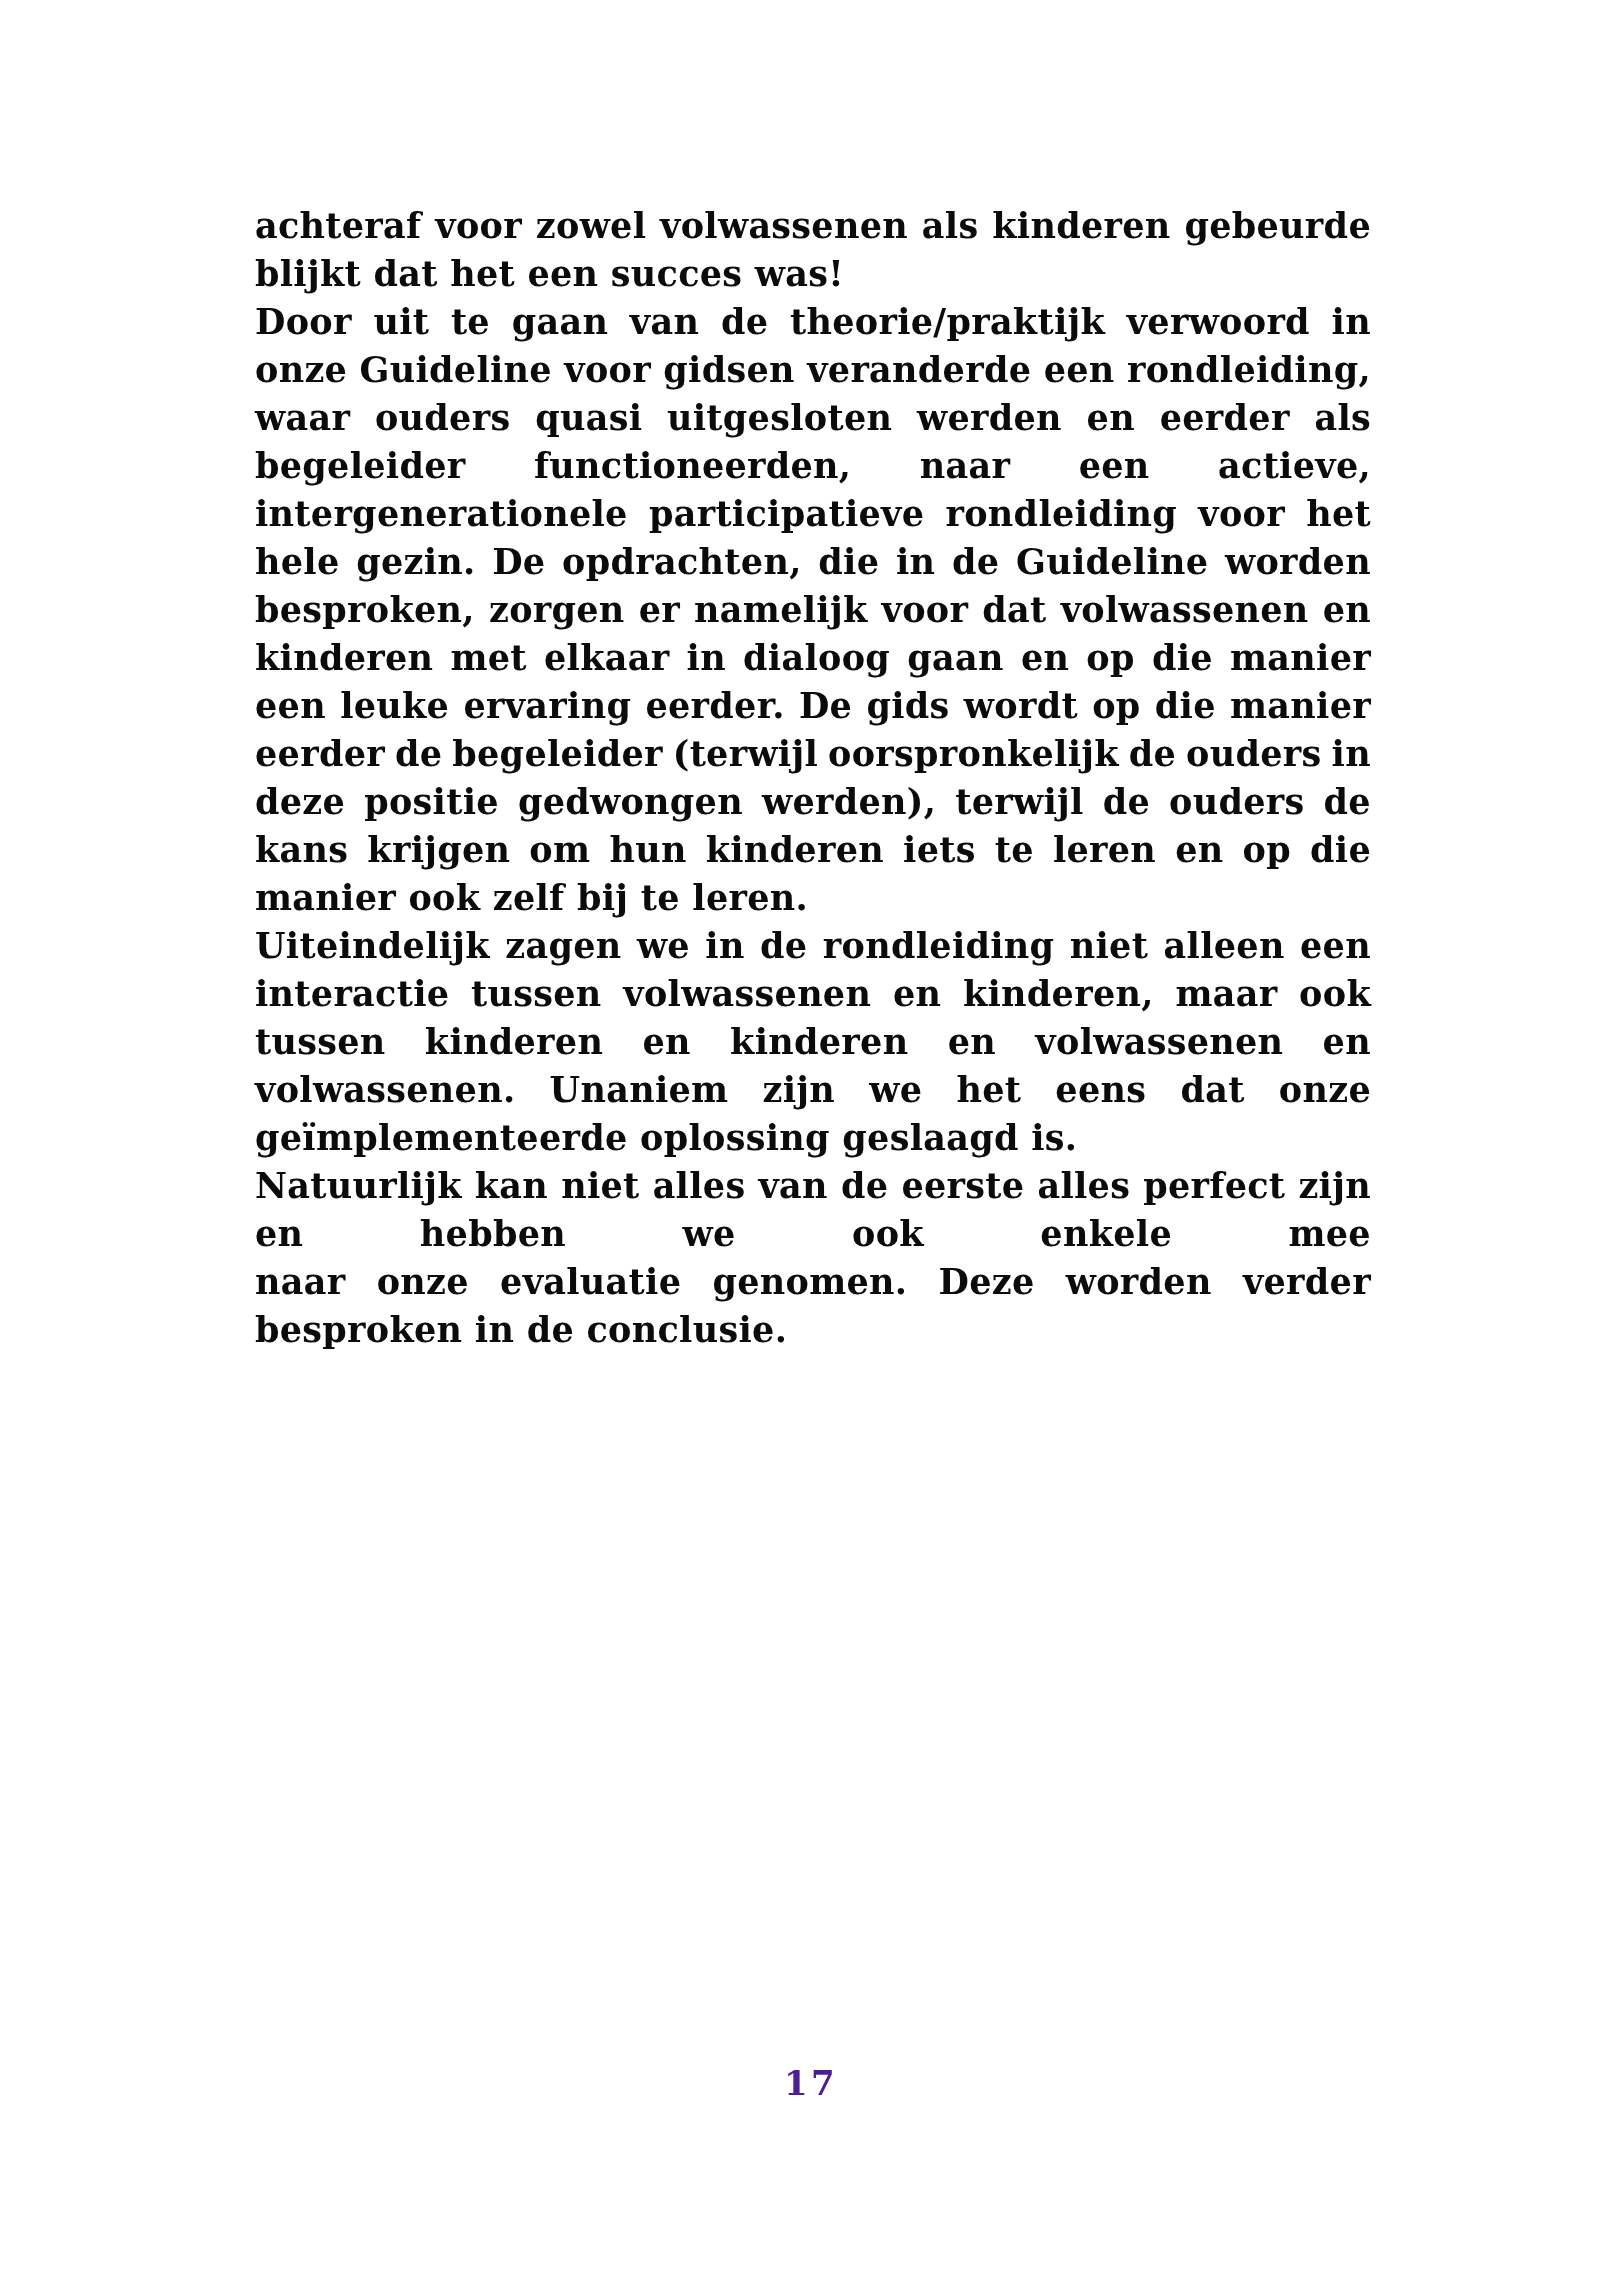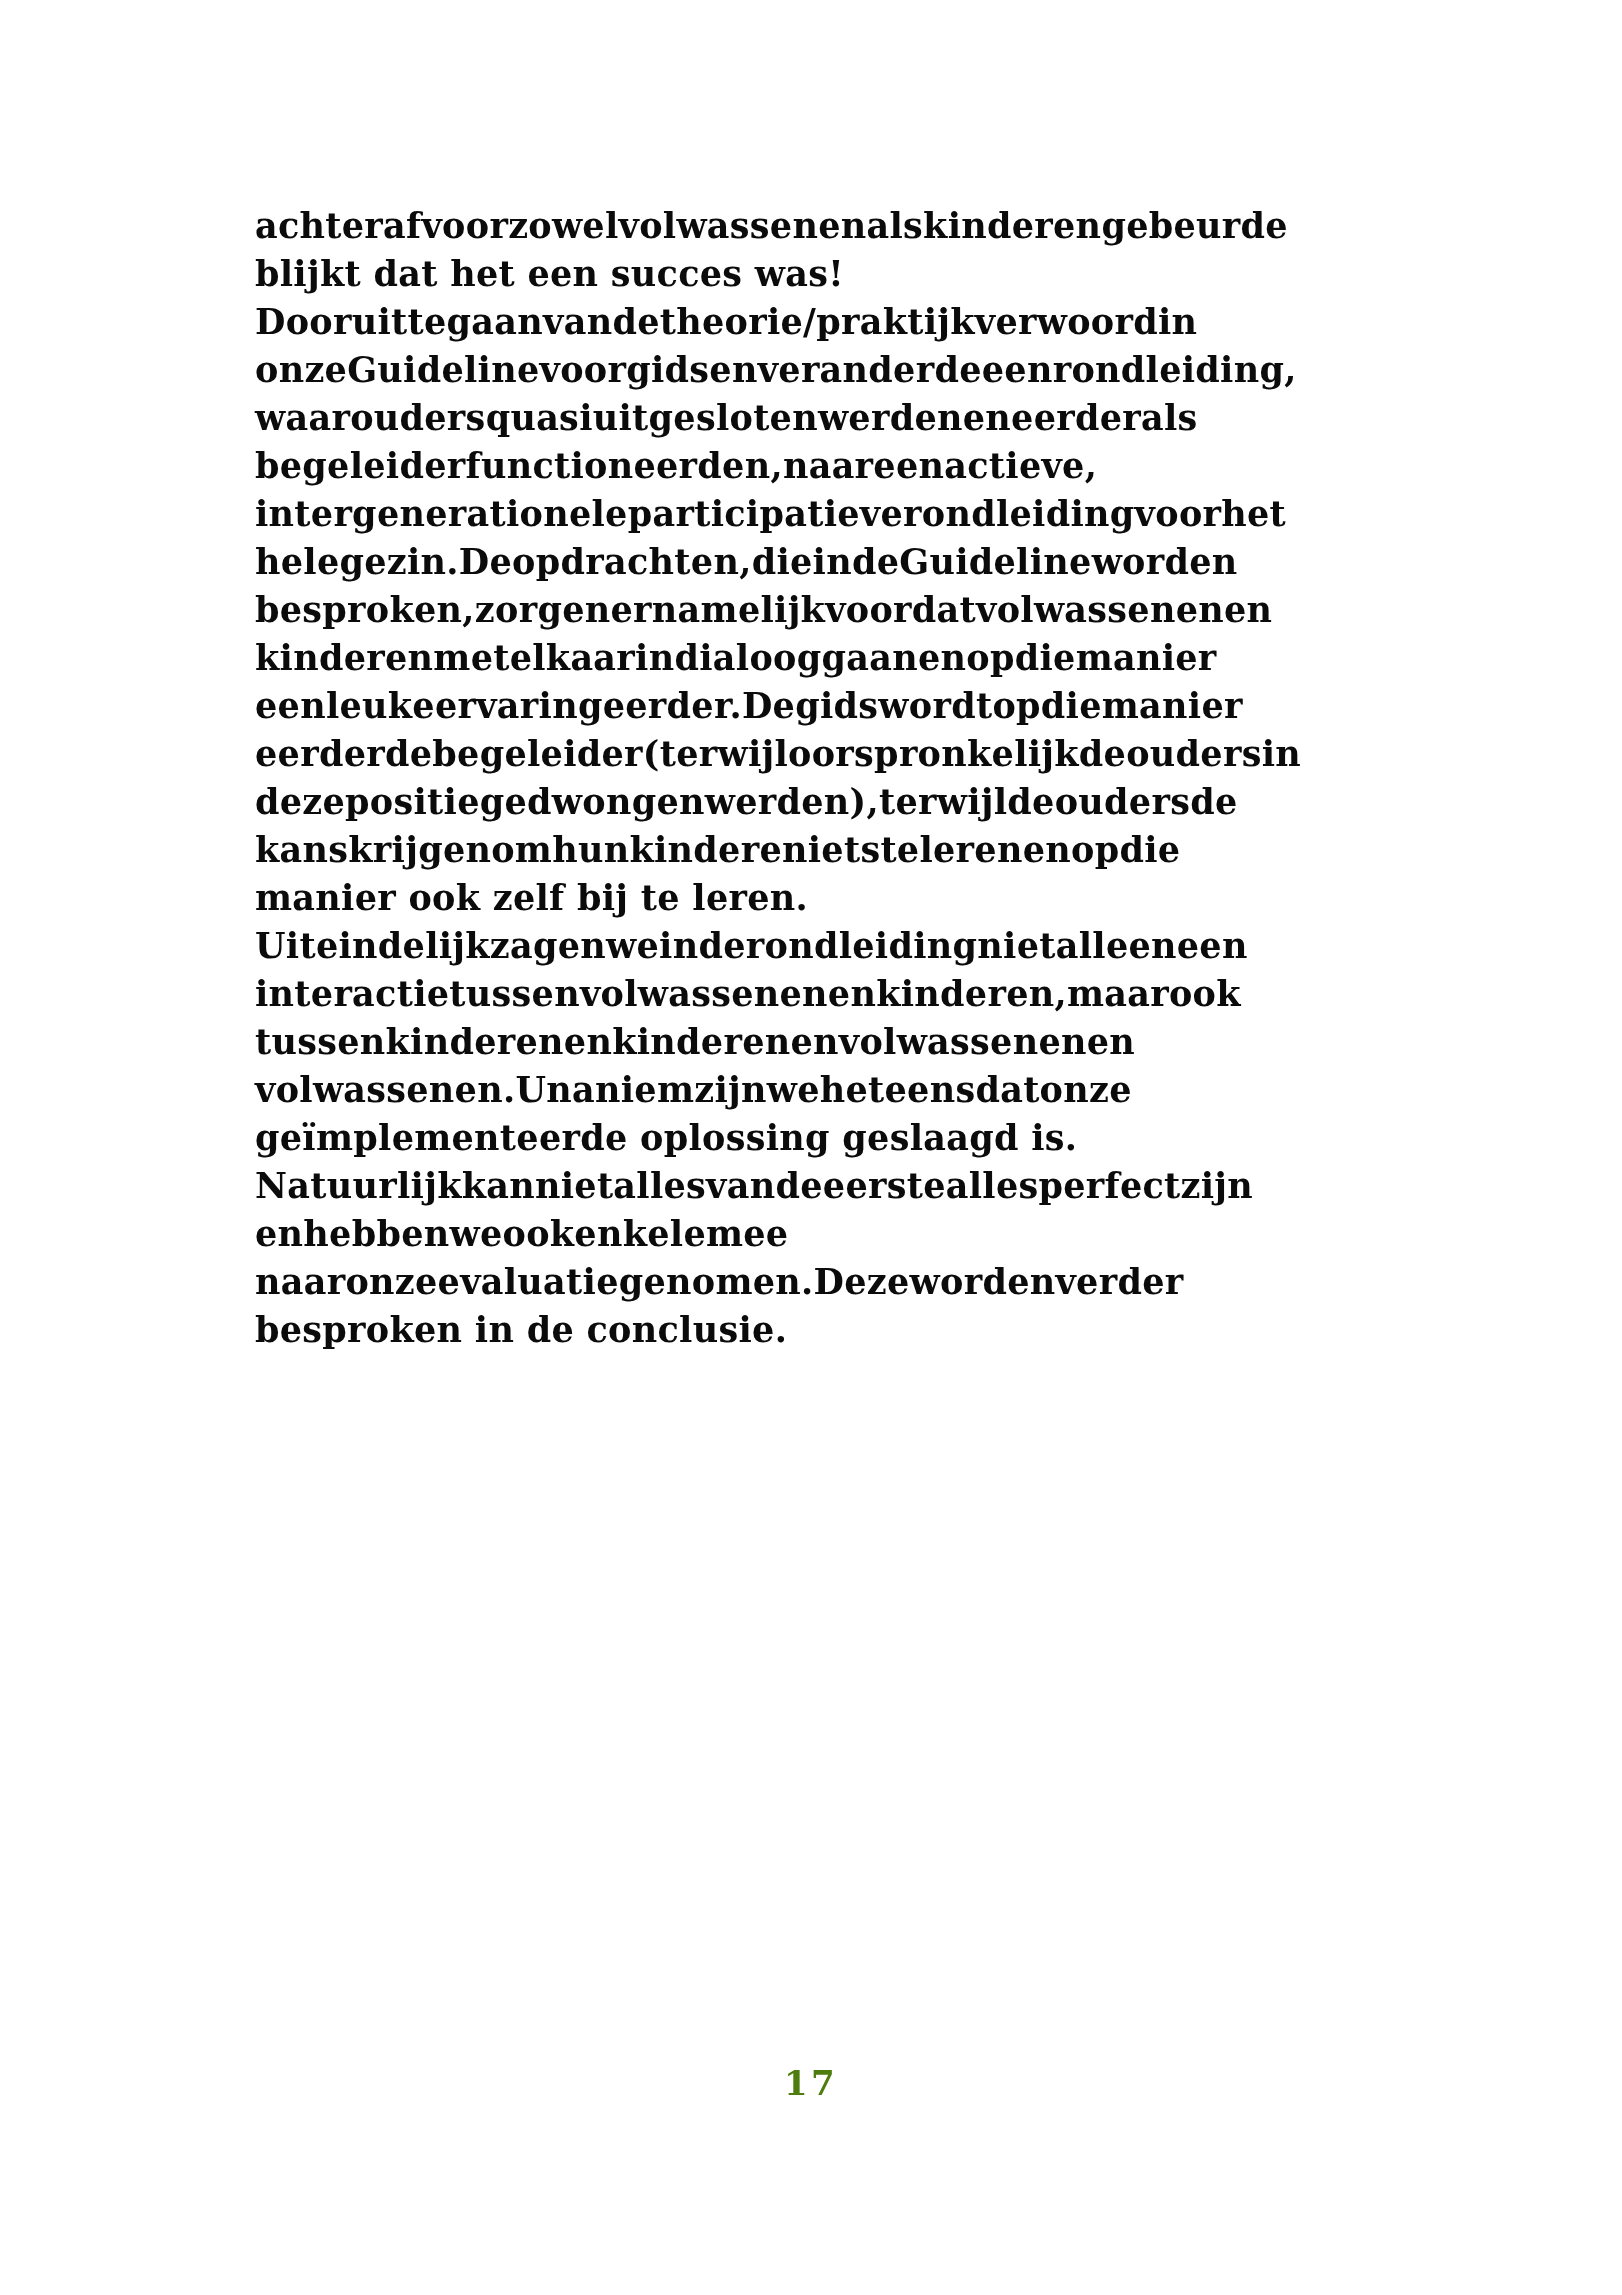--- a/index.html
+++ b/index.html
@@ -26,34 +26,34 @@
     color: #0b0b0b;
     letter-spacing: 0.3px;
   }
   .line {
     height: 48px;
     line-height: 48px;
     white-space: nowrap;
   }
   .line.justified {
     display: flex;
-    justify-content: flex-start;
+    justify-content: space-between;
     white-space: normal;
   }
   .page-number {
     position: absolute;
     left: 0;
     top: 2059px;
     width: 100%;
     height: 48px;
     line-height: 48px;
     text-align: center;
     font-size: 34px;
     font-weight: 700;
-    color: #4d7c0f;
+    color: #4c1d95;
     letter-spacing: 3.3px;
   }
 </style>
 </head>
 <body>
 
 <div class="page">
   <div class="text-block">
       <div class="line justified">
         <span>achteraf</span>

